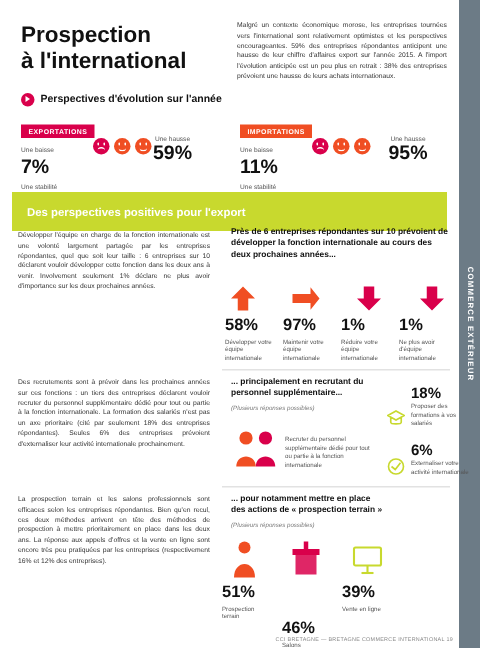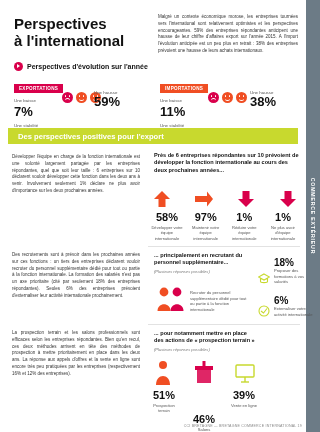--- a/index.html
+++ b/index.html
@@ -58,21 +58,21 @@
     display:inline-block; font-size:4.6px; font-weight:700; color:#fff;
     background:#d9004b; padding:2px 5px; letter-spacing:.3px;
     margin-bottom:5px;
   }
   .tagpill.alt { background:#f04e23; }
   .statrow { display:flex; align-items:flex-start; gap:4px; }
   .statcol { width:46px; }
   .statlab { font-size:4.4px; color:#555; line-height:1.25; }
   .statnum { font-size:13px; font-weight:700; color:#111; line-height:1; margin-top:1px; }
 
-  .bigstat { position:absolute; }
+  .bigstat { position:absolute; text-align:center; }
   .bigstat .lab { font-size:4.4px; color:#555; }
   .bigstat .num { font-size:13px; font-weight:700; color:#111; line-height:1.05; }
 
   
   .faces { position:absolute; display:flex; gap:3px; }
   .face { width:11px; height:11px; border-radius:50%; background:#f04e23; position:relative;}
   .face.sad { background:#d9004b; }
   .face .eye { position:absolute; width:1.6px; height:1.6px; border-radius:50%; background:#fff; top:3.4px;}
   .face .eye.l{ left:2.7px;} .face .eye.r{ right:2.7px;}
   .face .mouth{ position:absolute; left:2.8px; bottom:2.4px; width:5.4px; height:2.6px;
@@ -80,38 +80,38 @@
   .face.sad .mouth{ bottom:2.0px; border-bottom:none; border-top:1.1px solid #fff; border-radius:5px 5px 0 0;}
 
   
   .toppara {
     position:absolute; left:158px; top:14px; width:140px;
     font-size:4.5px; line-height:1.5; color:#333; text-align:justify;
   }
 
   
   .greenband {
-    position:absolute; left:8px; right:8px; top:128px; height:16px;
+    position:absolute; left:8px; right:8px; top:128px; height:26px;
     background:#c8d92e; display:flex; align-items:center; gap:4px; padding-left:6px;
   }
   .greenband .bullet { background:#fff; }
   .greenband .bullet:after{ border-left-color:#c8d92e; }
   .greenband .txt { font-size:7.6px; font-weight:700; color:#ffffff; }
 
   
   .lpara { position:absolute; left:12px; width:128px; font-size:4.5px; line-height:1.5; color:#333; text-align:justify; }
 
   
   .panel-head { display:flex; align-items:flex-start; gap:4px; }
   .panel-head .bullet { margin-top:1px; }
   .panel-head .txt { font-size:5.6px; font-weight:700; color:#111; line-height:1.3; }
   .panel-sub { font-size:4.1px; color:#777; font-style:italic; margin-top:2px; }
 
   .statgrid { position:absolute; display:flex; }
-  .statcell { text-align:center; }
+  .statcell { }
   .statcell .pc { font-size:11px; font-weight:700; color:#111; line-height:1; }
   .statcell .cap { font-size:4.1px; color:#555; line-height:1.3; margin-top:2px; }
 
   .iconrow { position:absolute; display:flex; }
 
   
   .badge { position:absolute; display:flex; align-items:flex-end; gap:4px; }
   .badge .bnum { font-size:10px; font-weight:700; color:#111; line-height:1; }
   .badge .btxt { font-size:4.1px; color:#555; line-height:1.35; width:42px; }
 
@@ -126,21 +126,21 @@
 <body>
 
 <div class="page">
 
   <div class="side-tab">
     <span>COMMERCE EXTÉRIEUR</span>
   </div>
 
   <div class="content">
 
-    <div class="title" style="white-space:pre-line;">Perspectives
+    <div class="title" style="white-space:pre-line;">Prospection
 à l'international</div>
 
     <div class="toppara">Malgré un contexte économique morose, les entreprises tournées vers l'international sont relativement optimistes et les perspectives encourageantes. 59% des entreprises répondantes anticipent une hausse de leur chiffre d'affaires export sur l'année 2015. A l'import l'évolution anticipée est un peu plus en retrait : 38% des entreprises prévoient une hausse de leurs achats internationaux.</div>
 
     <div class="sec-head" id="head-evol">
       <span class="bullet"></span>
       <span class="txt">Perspectives d'évolution sur l'année</span>
     </div>
 
     <div class="statblock" style="left:14px; top:76px;">
@@ -199,21 +199,21 @@
           <i class="mouth"></i>
         </div>
       <div class="face">
           <i class="eye l"></i>
           <i class="eye r"></i>
           <i class="mouth"></i>
         </div>
     </div>
     <div class="bigstat" style="left:250px; top:90px; width:44px;">
       <div class="lab">Une hausse</div>
-      <div class="num">38%</div>
+      <div class="num">95%</div>
     </div>
 
     <div class="greenband">
       <span class="bullet"></span>
       <span class="txt">Des perspectives positives pour l'export</span>
     </div>
 
     <div class="lpara" style="top:154px;">Développer l'équipe en charge de la fonction internationale est une volonté largement partagée par les entreprises répondantes, quel que soit leur taille : 6 entreprises sur 10 déclarent vouloir développer cette fonction dans les deux ans à venir. Involvement seulement 1% déclare ne plus avoir d'importance sur les deux prochaines années.</div>
 
     <div class="panel-head" style="position:absolute; left:150px; top:152px; width:150px;">

